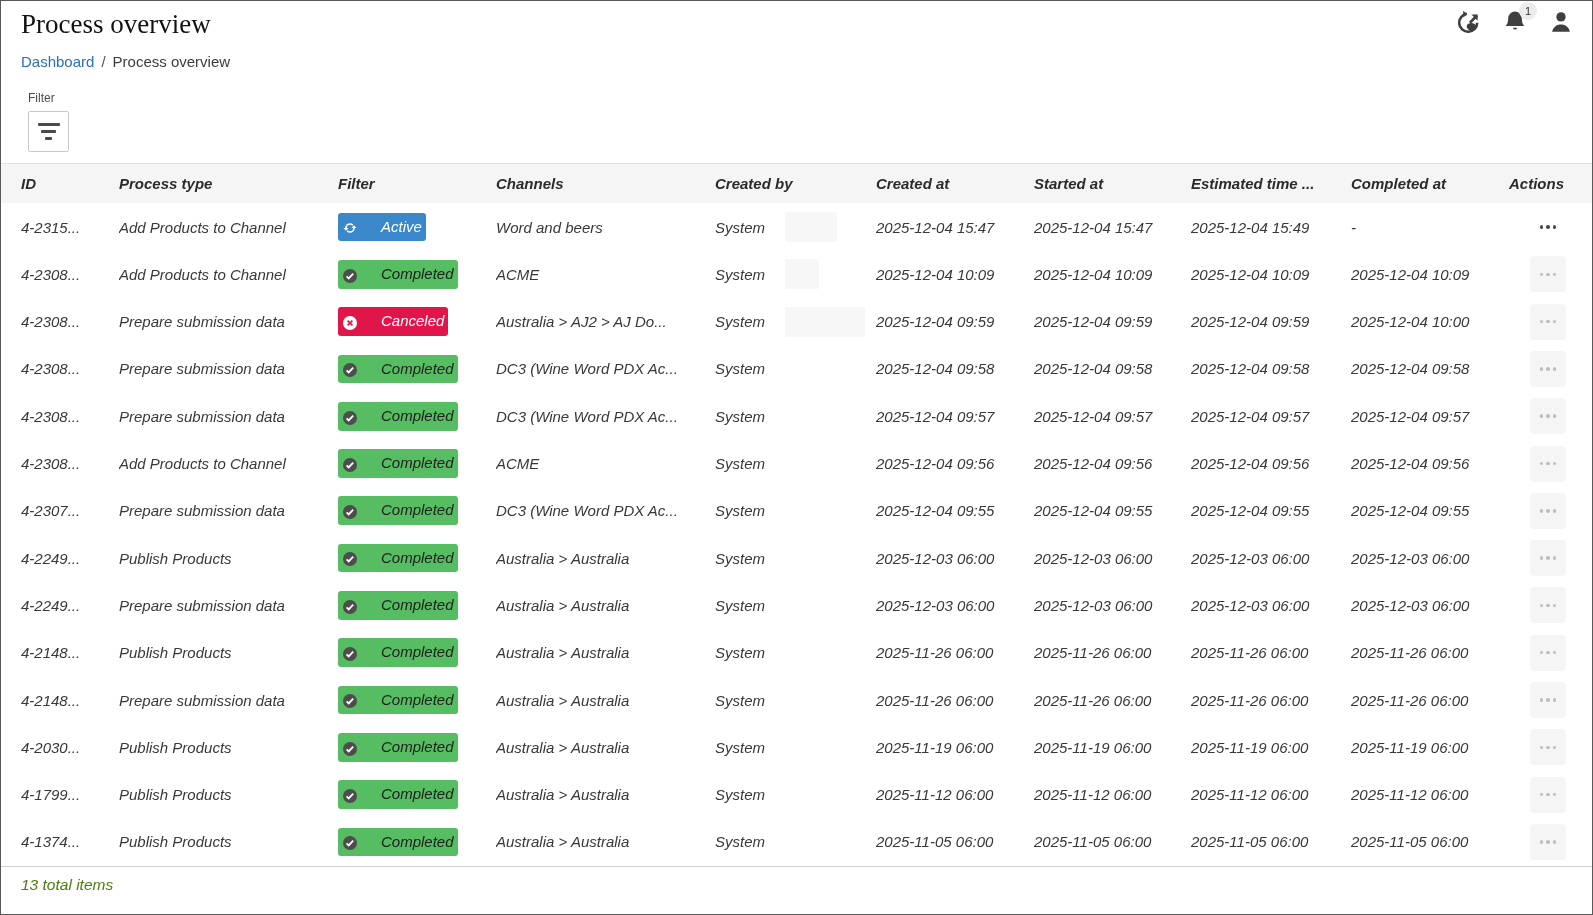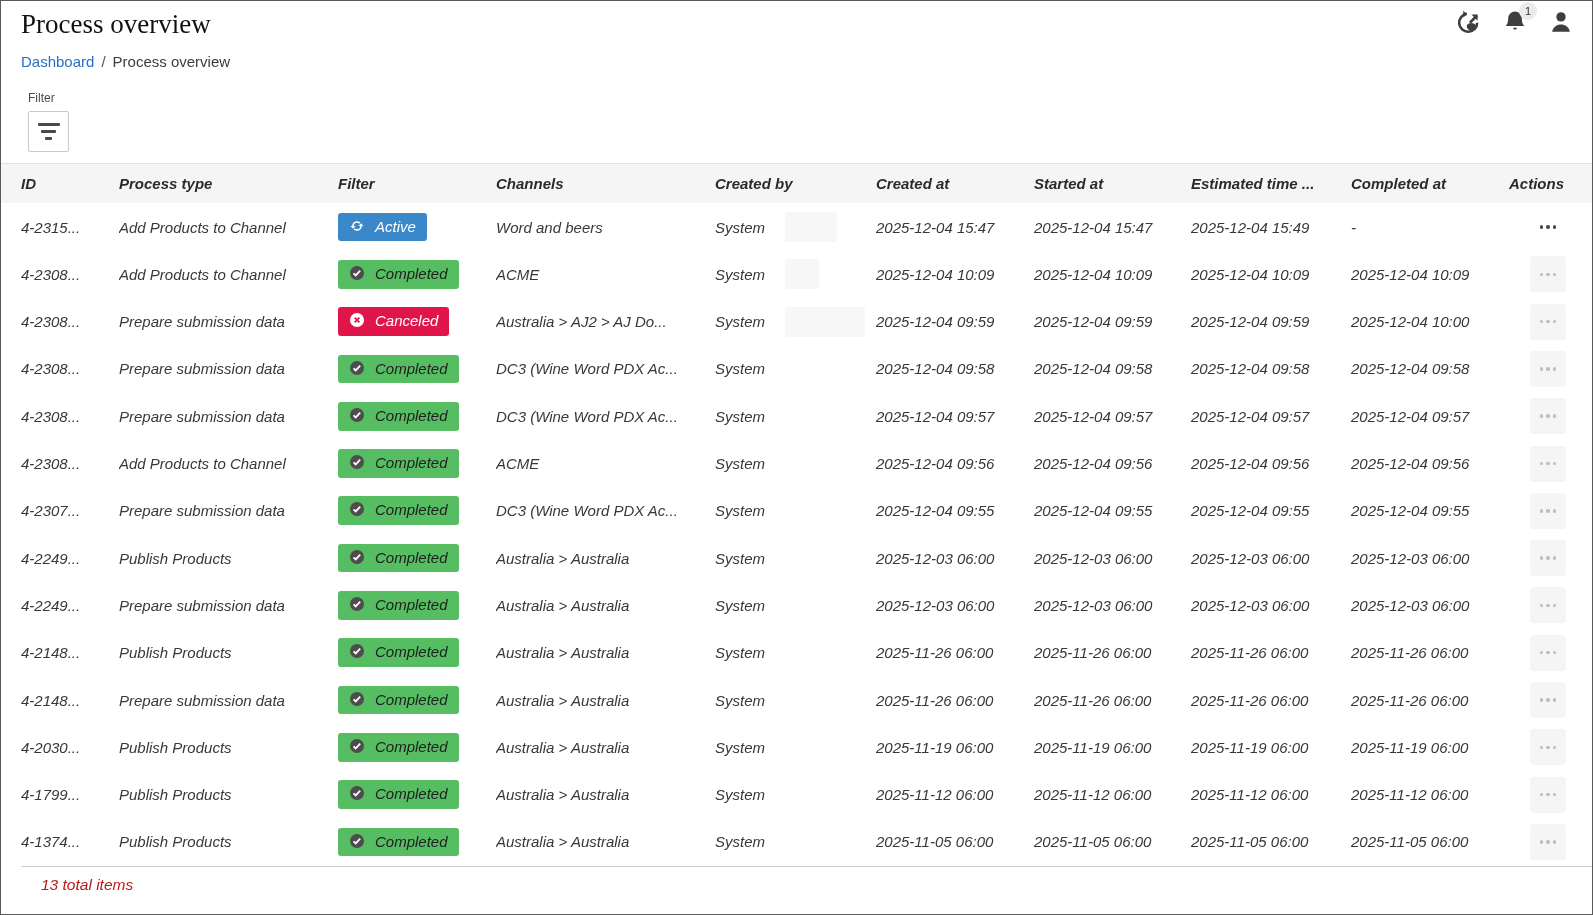--- a/index.html
+++ b/index.html
@@ -60,40 +60,40 @@
   .tbody{flex:0 0 auto;}
   .trow{
     display:grid;grid-template-columns:var(--cols);
     height:47.3px;align-items:center;padding:0 20px;background:#fff;
   }
   .cell{font-size:15px;color:#383838;white-space:nowrap;overflow:hidden;}
   .c-createdby{display:flex;align-items:center;gap:20px;}
   .shimmer{display:inline-block;height:30px;background:#f7f7f7;border-radius:2px;}
   
   .badge{
-    display:inline-flex;align-items:flex-start;gap:10px;
-    padding:5px 11px;border-radius:3px;font-size:15px;line-height:1.25;
+    display:inline-flex;align-items:flex-end;gap:23px;
+    padding:5px 4px;border-radius:3px;font-size:15px;line-height:1.25;
   }
   .badge svg{flex:0 0 auto;}
   .badge.active{background:var(--c-active,#3a87c9);color:#fff;}
   .badge.completed{background:var(--c-completed,#56bd62);color:#1e1e1e;}
   .badge.canceled{background:var(--c-canceled,#e0164a);color:#fff;}
   
   .c-actions{display:flex;justify-content:flex-end;padding-right:6px;}
   .dots-btn{
     border:none;background:transparent;border-radius:4px;
     width:36px;height:36px;display:flex;align-items:center;justify-content:center;gap:3px;
     cursor:pointer;color:#4a4a4a;
   }
   .dots-btn i{width:3.5px;height:3.5px;border-radius:50%;background:currentColor;display:block;}
   .dots-btn.muted{background:#f5f5f5;color:#bdbdbd;}
   
   .tfoot{
     margin-top:auto;border-top:1px solid #cfcfcf;
-    padding:9px 20px 20px;font-size:15.5px;color:#b91c1c;background:#fff;margin-left:20px;
+    padding:9px 20px 20px;font-size:15.5px;color:#4d7c0f;background:#fff;
   }
 </style>
 </head>
 <body>
 
 <div class="frame">
 
   <div class="topbar">
     <h1 class="page-title">Process overview</h1>
     <div class="top-icons">

